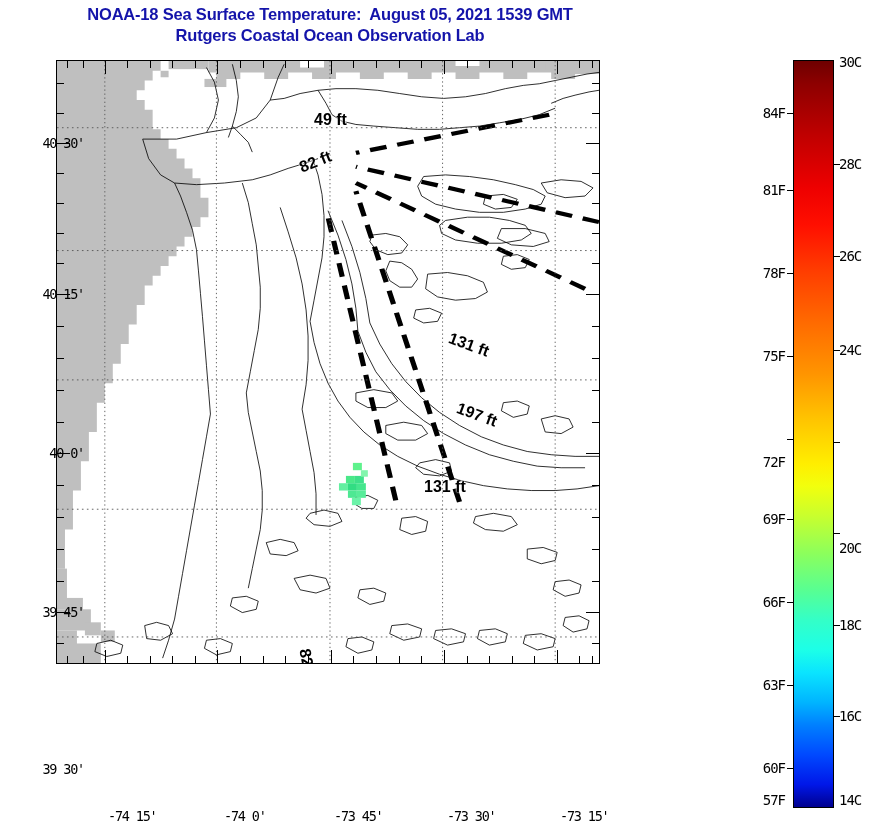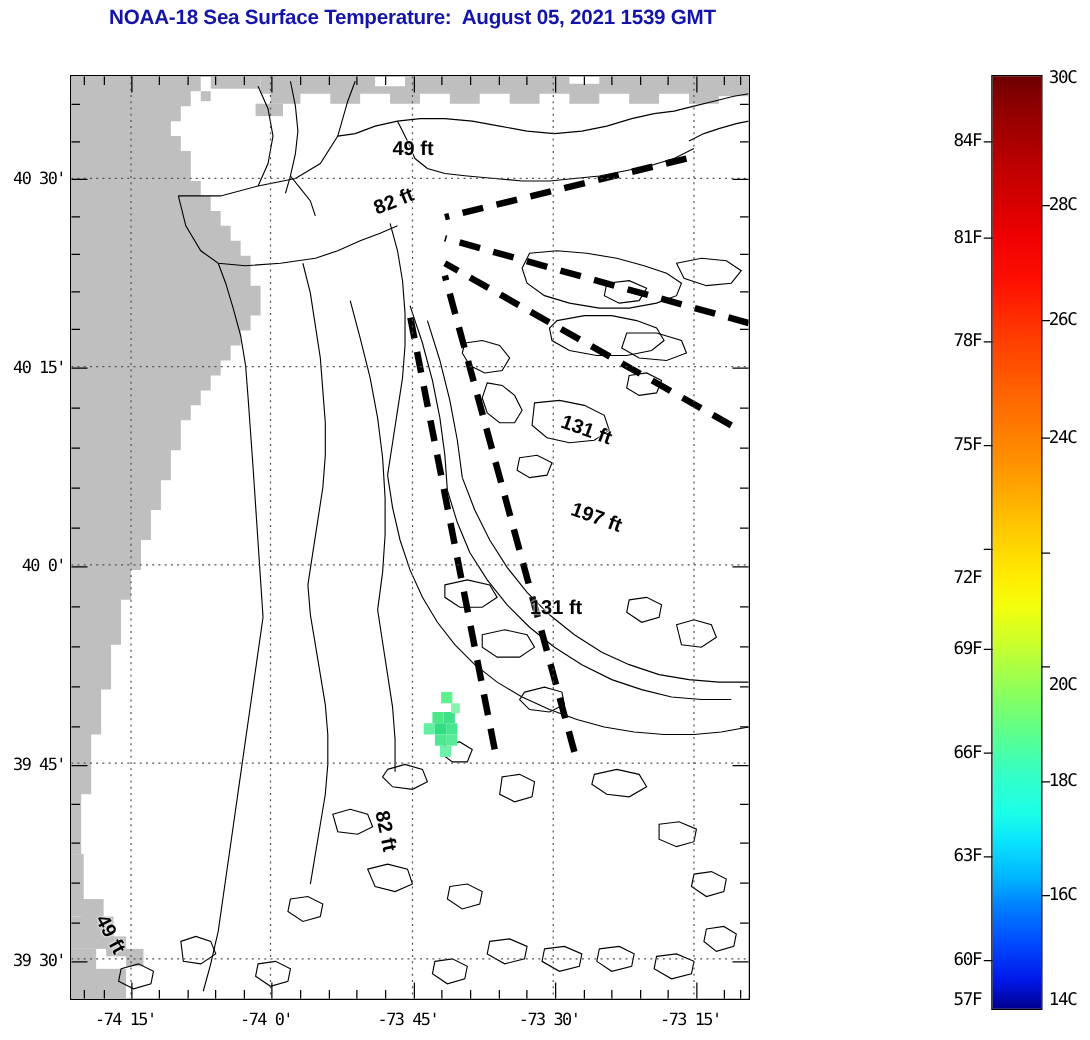--- a/index.html
+++ b/index.html
@@ -5,37 +5,37 @@
   html,body{margin:0;padding:0;background:#ffffff;}
   body{width:872px;height:832px;position:relative;overflow:hidden;
        font-family:"Liberation Sans","DejaVu Sans",sans-serif;}
 
   
   #title-block{position:absolute;left:0;top:4px;width:660px;text-align:center;}
   #title-block .tline{color:#1414aa;font-weight:bold;font-size:16.5px;
        letter-spacing:-0.2px;line-height:21px;white-space:pre;}
 
   
-  #map-frame{position:absolute;left:56px;top:60px;width:544px;height:740px;
+  #map-frame{position:absolute;left:56px;top:60px;width:544px;height:604px;
        border:1.3px solid #000;box-sizing:border-box;background:#fff;overflow:hidden;}
   #map-inner{position:absolute;left:0;top:0;width:100%;height:100%;}
 
   
   .tick{position:absolute;background:#000;}
   .tick.left{left:0;width:7px;height:1.2px;}
   .tick.left.major{width:13px;height:1.4px;}
   .tick.right{right:0;width:7px;height:1.2px;}
   .tick.right.major{width:13px;height:1.4px;}
   .tick.bottom{bottom:0;height:7px;width:1.2px;}
   .tick.bottom.major{height:13px;width:1.4px;}
   .tick.top{top:0;height:7px;width:1.2px;}
   .tick.top.major{height:13px;width:1.4px;}
 
   .axlabel{position:absolute;font-size:13.5px;color:#000;white-space:nowrap;
-       font-family:"DejaVu Sans Mono","Liberation Mono",monospace;letter-spacing:-1.2px;}
+       font-family:"DejaVu Sans Mono","Liberation Mono",monospace;letter-spacing:-1.2px;margin-left:32px;}
   .axlabel.y{text-align:right;}
 
   
   .depthlabel{position:absolute;font-weight:bold;font-size:16px;color:#000;
        white-space:nowrap;font-family:"Liberation Sans",sans-serif;
        text-shadow:0 0 2px #fff,0 0 2px #fff;}
 
   
   #colorbar-block{position:absolute;left:793px;top:60px;width:41px;height:748px;}
   #colorbar-gradient{position:absolute;inset:0;border:1.2px solid #000;box-sizing:border-box;
@@ -67,20 +67,21 @@
   .cbtick.r{right:-6px;width:7px;}
   .cblabel{position:absolute;font-size:14px;color:#000;white-space:nowrap;
        font-family:"DejaVu Sans Mono","Liberation Mono",monospace;letter-spacing:-1px;}
   .cblabel.f{text-align:right;}
 </style>
 </head>
 <body>
 
 <div id="title-block">
   <div class="tline">NOAA-18 Sea Surface Temperature:  August 05, 2021 1539 GMT</div>
+  <div class="tline">Rutgers Coastal Ocean Observation Lab</div>
 </div>
 
 <div id="map-frame">
   <svg id="map-inner" viewBox="0 0 544 740" preserveAspectRatio="none">
 
     <g>
 
       <path fill="#bfbfbf" d="
         M0,0 L104,0 L104,12 L96,12 L96,24 L88,24 L88,36 L80,36 L80,48 L88,48
         L88,60 L96,60 L96,84 L104,84 L104,96 L112,96 L112,108 L120,108 L120,120

